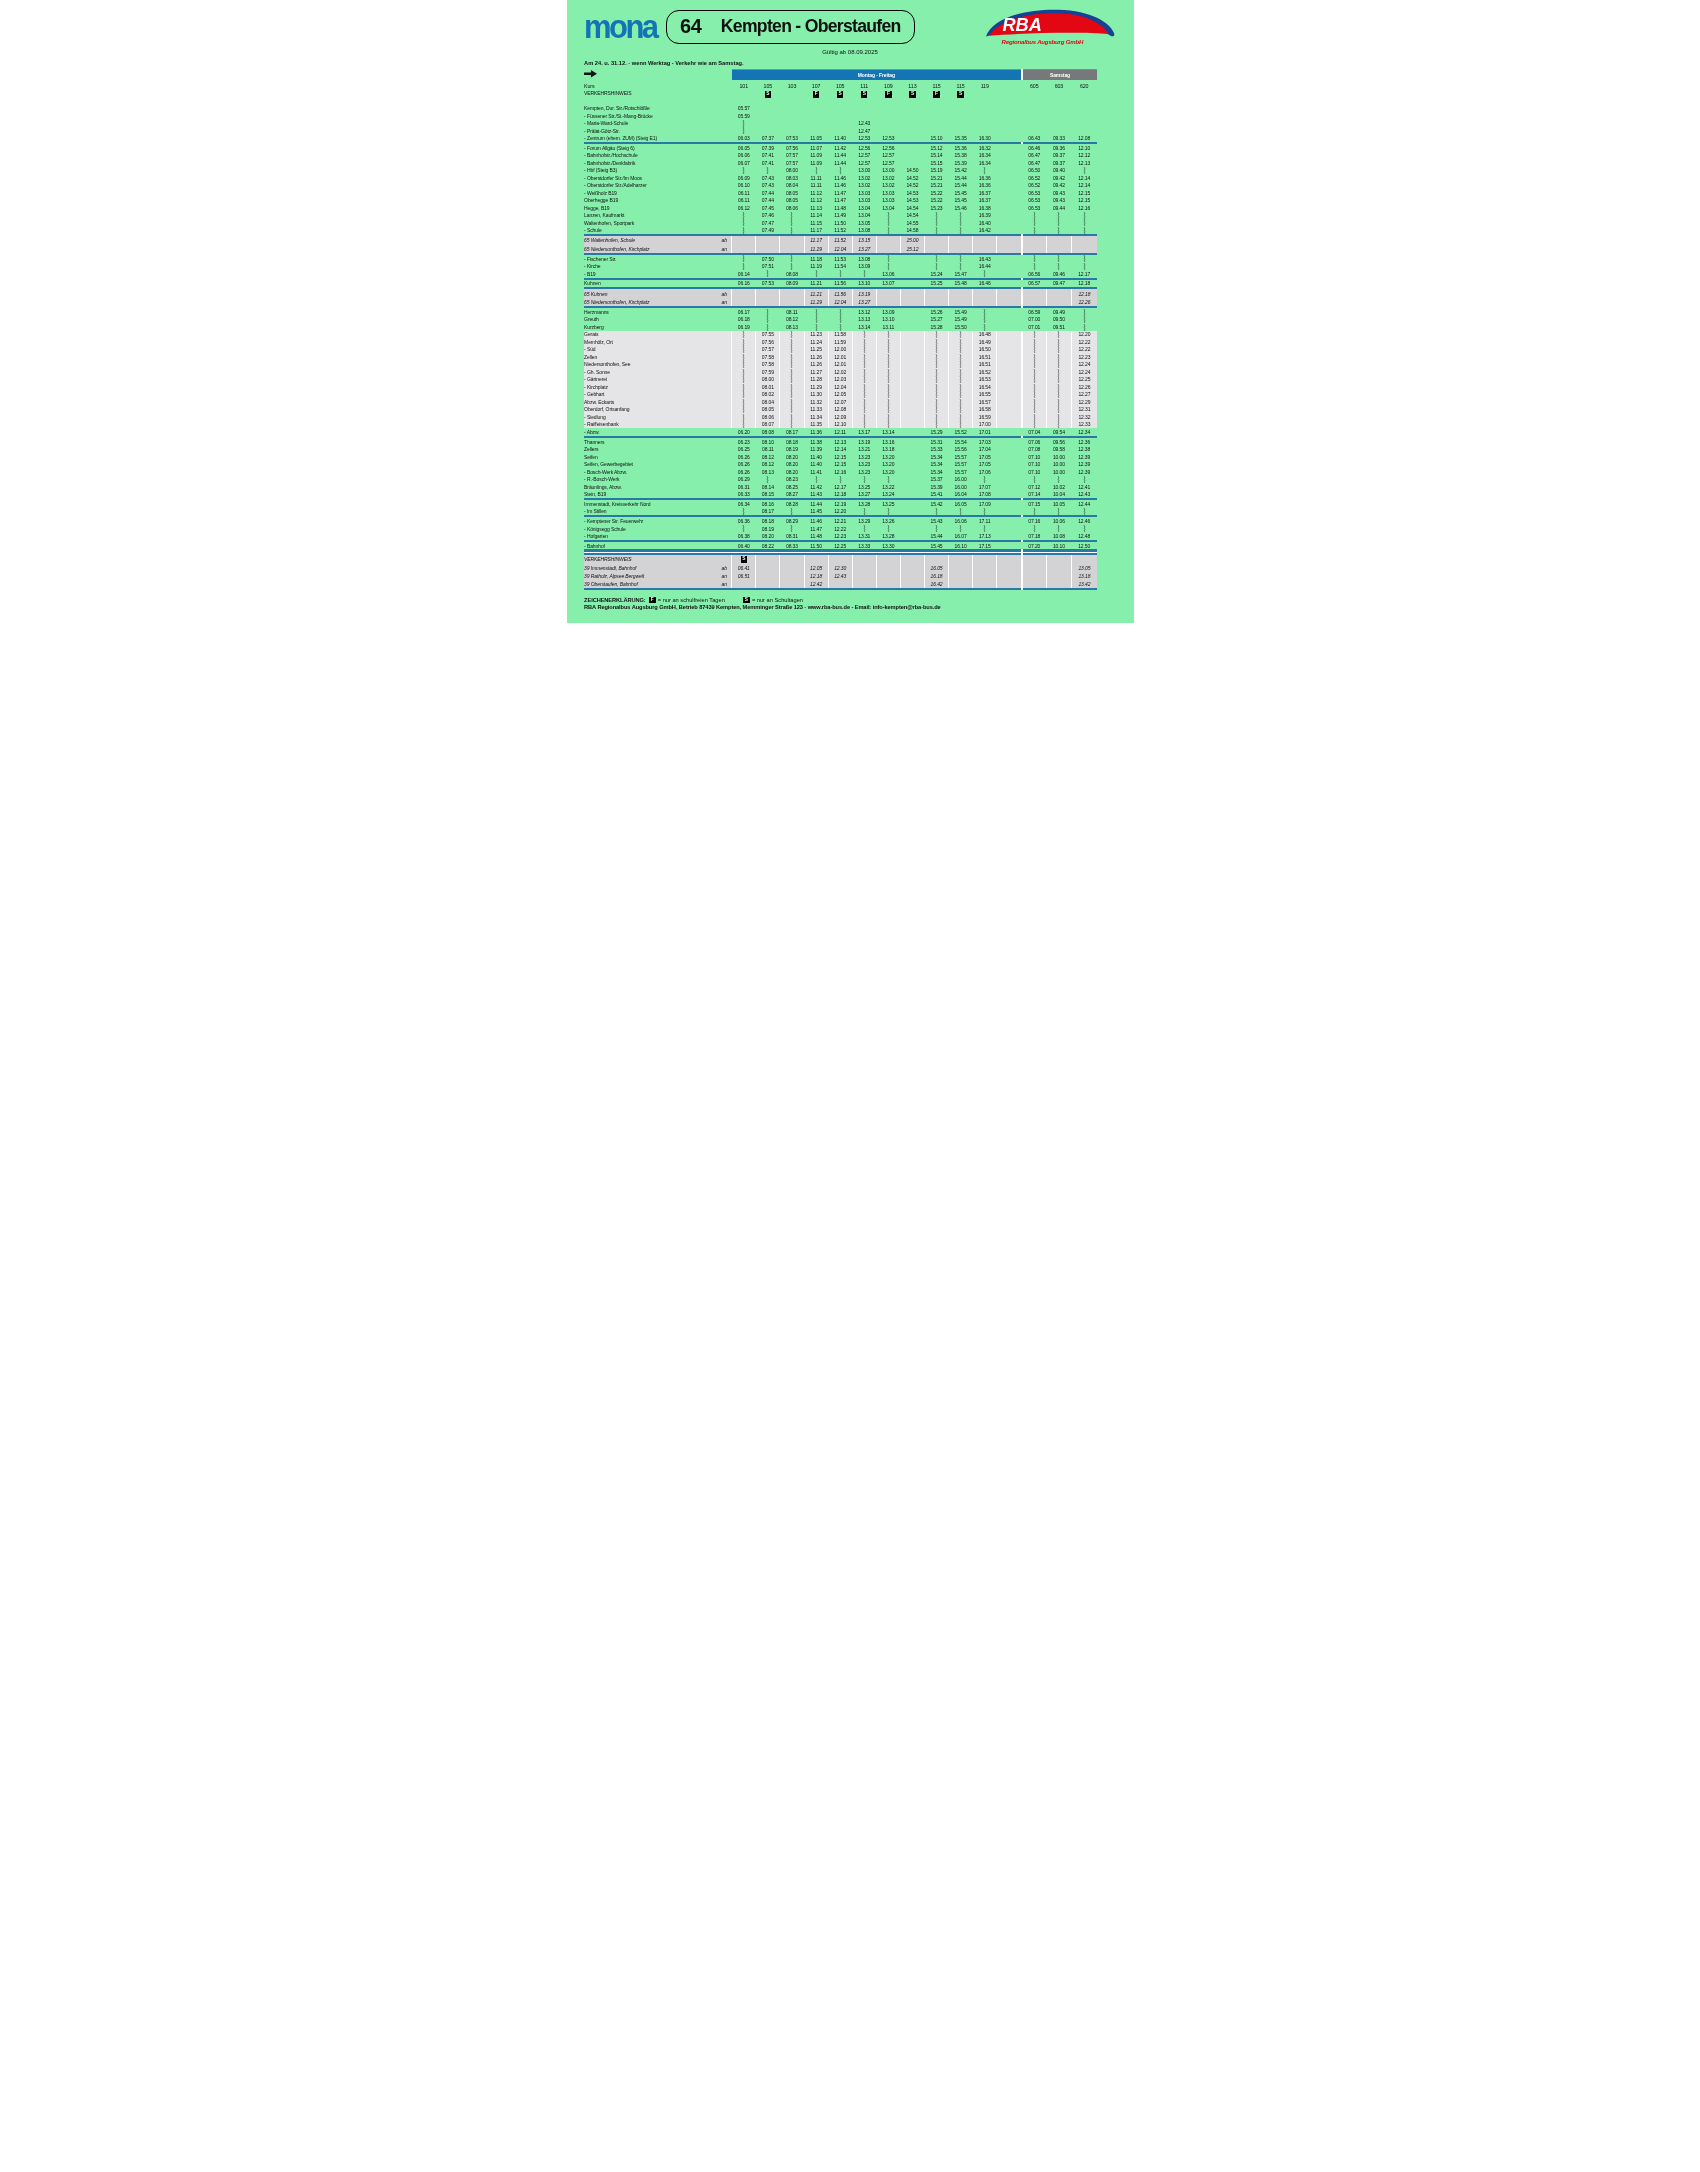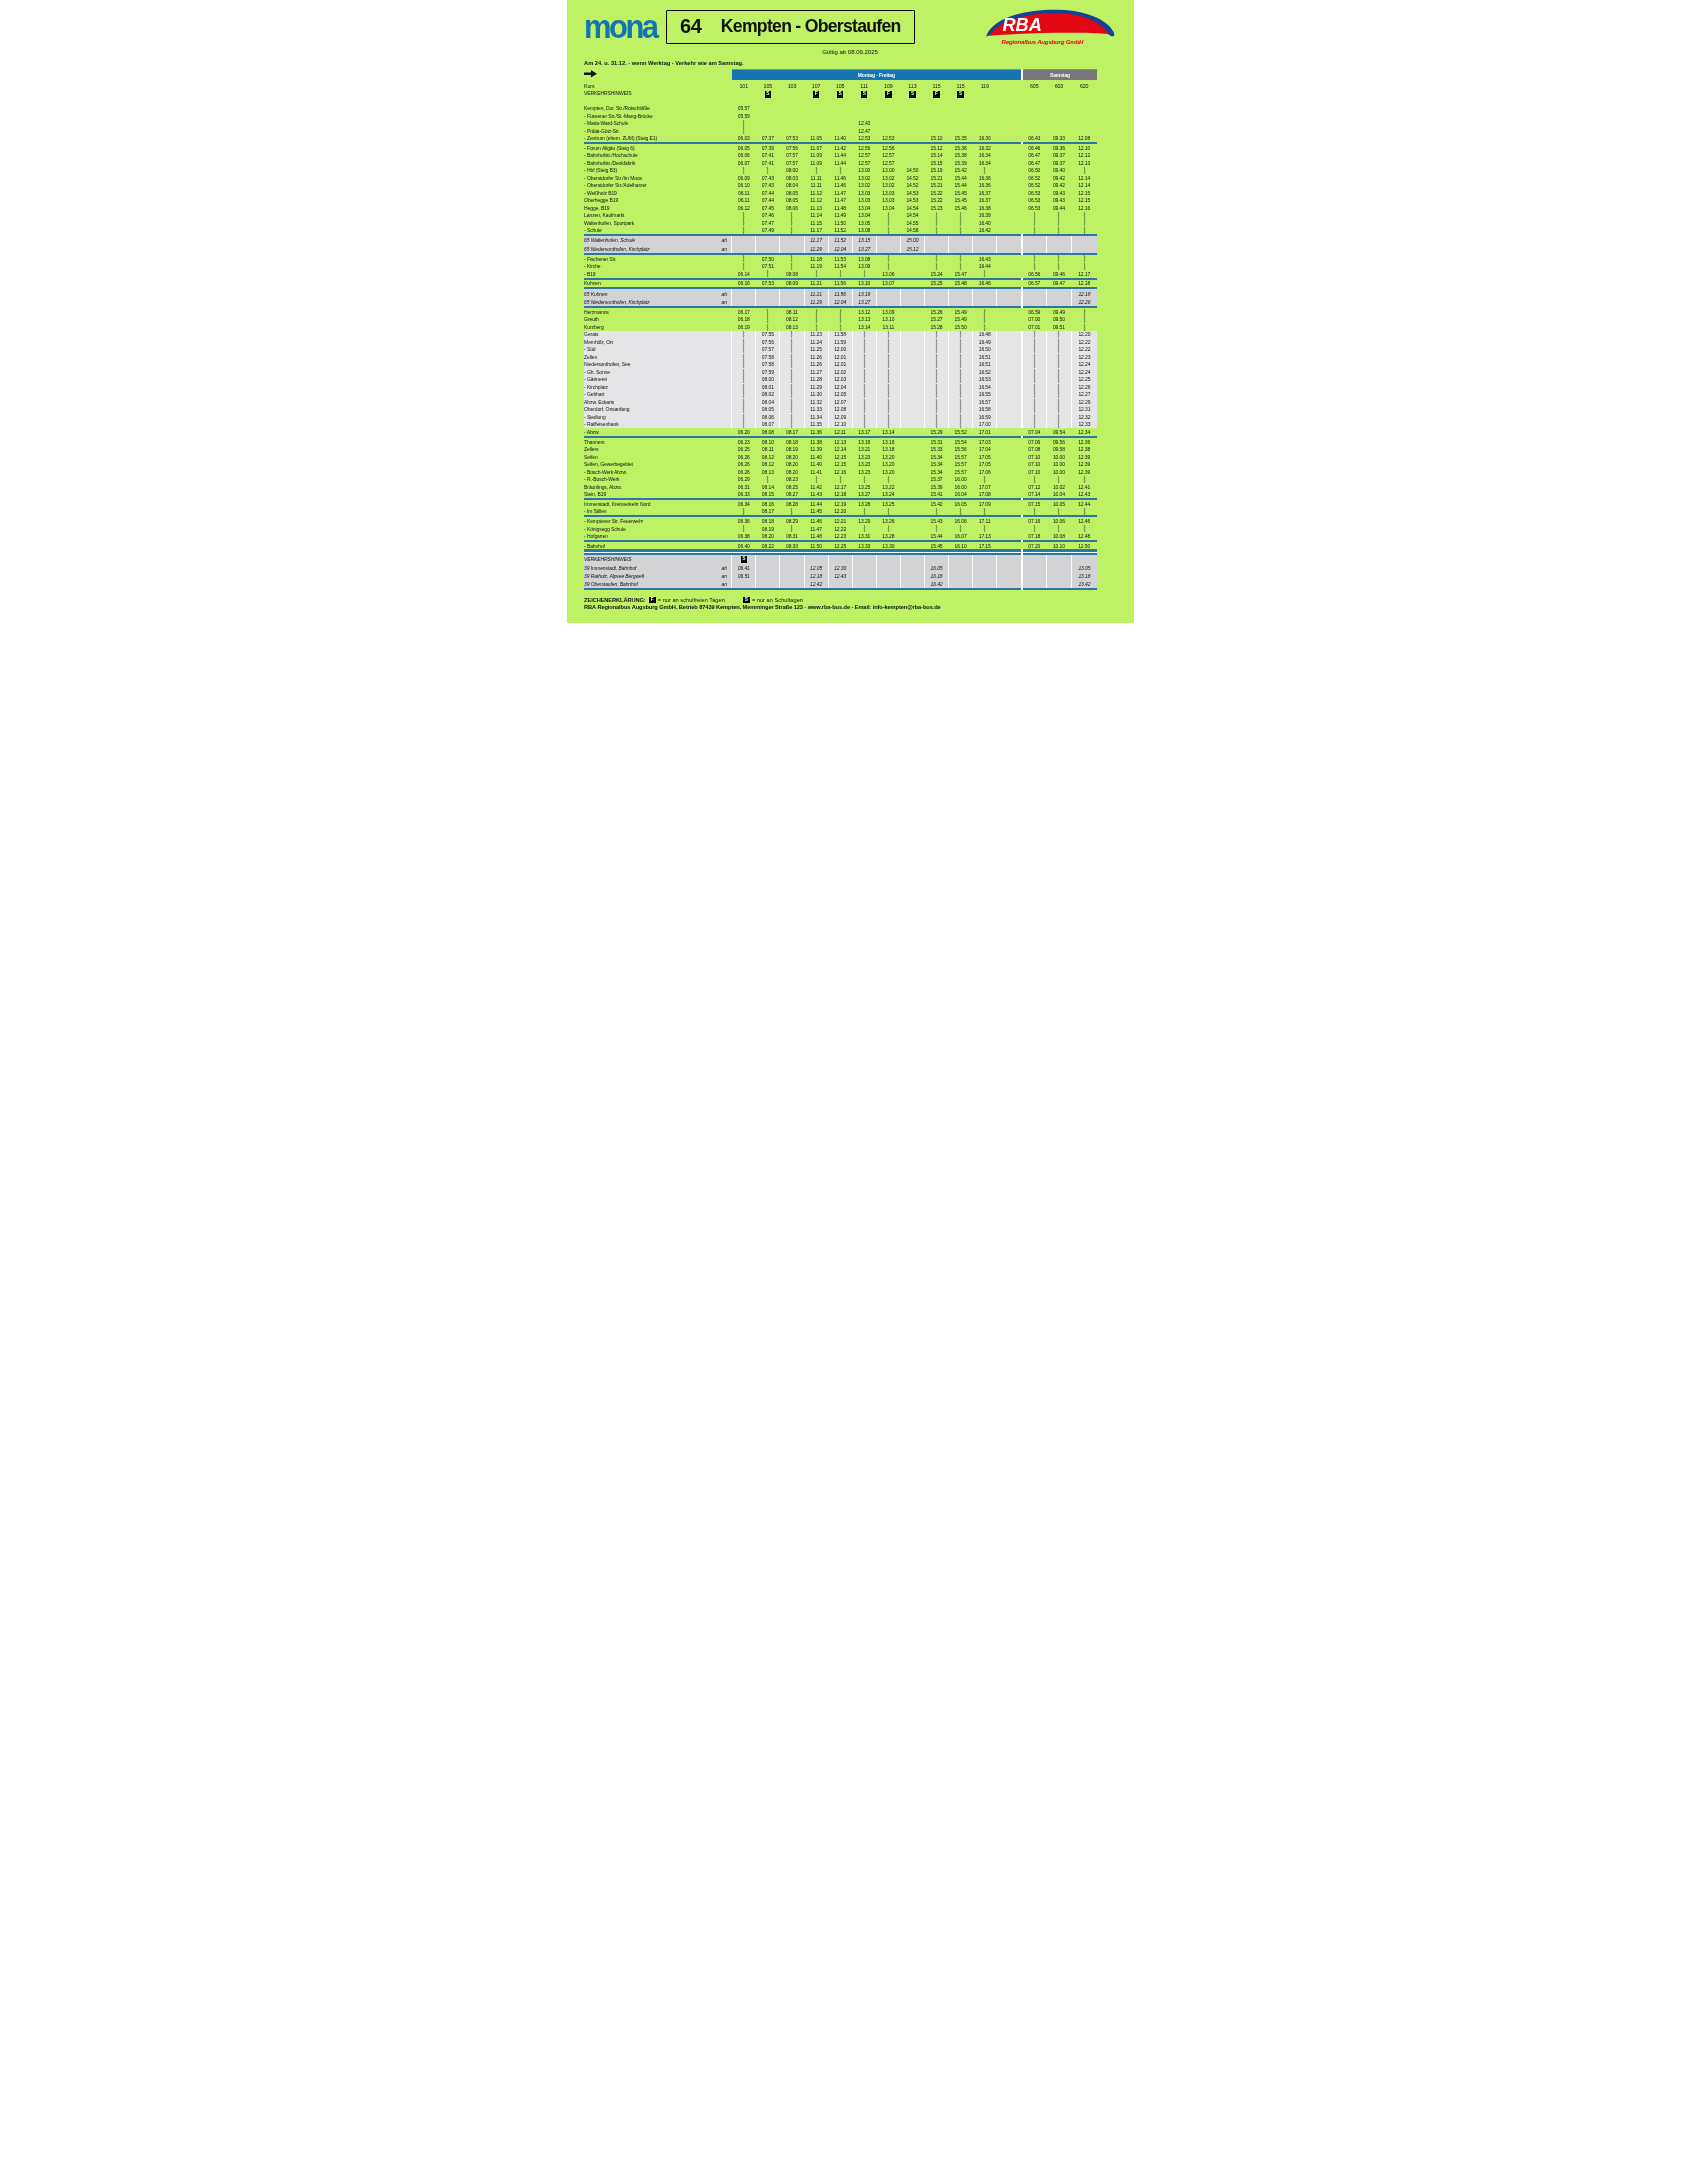--- a/index.html
+++ b/index.html
@@ -1,22 +1,22 @@
 <!DOCTYPE html>
 <html style="font-size:7px"><head>
 <meta charset="utf-8">
 <style>
   html,body{margin:0;padding:0;background:#fff;}
   body{font-family:"Liberation Sans","DejaVu Sans",sans-serif;color:#111;}
-  .page{width:567px;margin:0 auto;padding:8px 0 13px 0;background:#bef264;}
+  .page{width:567px;margin:0 auto;padding:8px 0 13px 0;background:#86efac;}
   .inner{margin:0 17.6px 0 17.6px;}
   
   .hdr{display:flex;align-items:center;}
   .brand{font-size:31px;font-weight:800;color:#1273b5;letter-spacing:-2.6px;line-height:34px;transform:scaleY(1.05);}
-  .linebox{border:1.5px solid #000;border-radius:1px;height:32px;display:flex;align-items:center;padding:0 13px;margin-left:9.7px;gap:19.3px;}
+  .linebox{border:1.5px solid #000;border-radius:13px;height:32px;display:flex;align-items:center;padding:0 13px;margin-left:9.7px;gap:19.3px;}
   .lineno{font-size:20px;font-weight:bold;letter-spacing:-0.4px;}
   .route{font-size:17.6px;font-weight:bold;letter-spacing:-0.7px;white-space:nowrap;}
   .rbawrap{margin-left:auto;width:132px;}
   .rba-sub{color:#e30613;font-weight:bold;font-style:italic;font-size:6.1px;margin:-2.6px 0 0 17.6px;letter-spacing:-0.2px;}
   .valid{ text-align:center;font-size:6px;margin-top:3.5px;}
   .note{font-weight:bold;font-size:5.7px;margin:5.3px 0 2.6px 0;}
   
   table.tt{margin-left:17.6px;width:513px;table-layout:fixed;border-collapse:collapse;margin-top:0.9px;}
   table.tt td{padding:0;font-size:5px;height:7.5px;vertical-align:middle;letter-spacing:-0.1px;}
   td.nc{text-align:left;}

